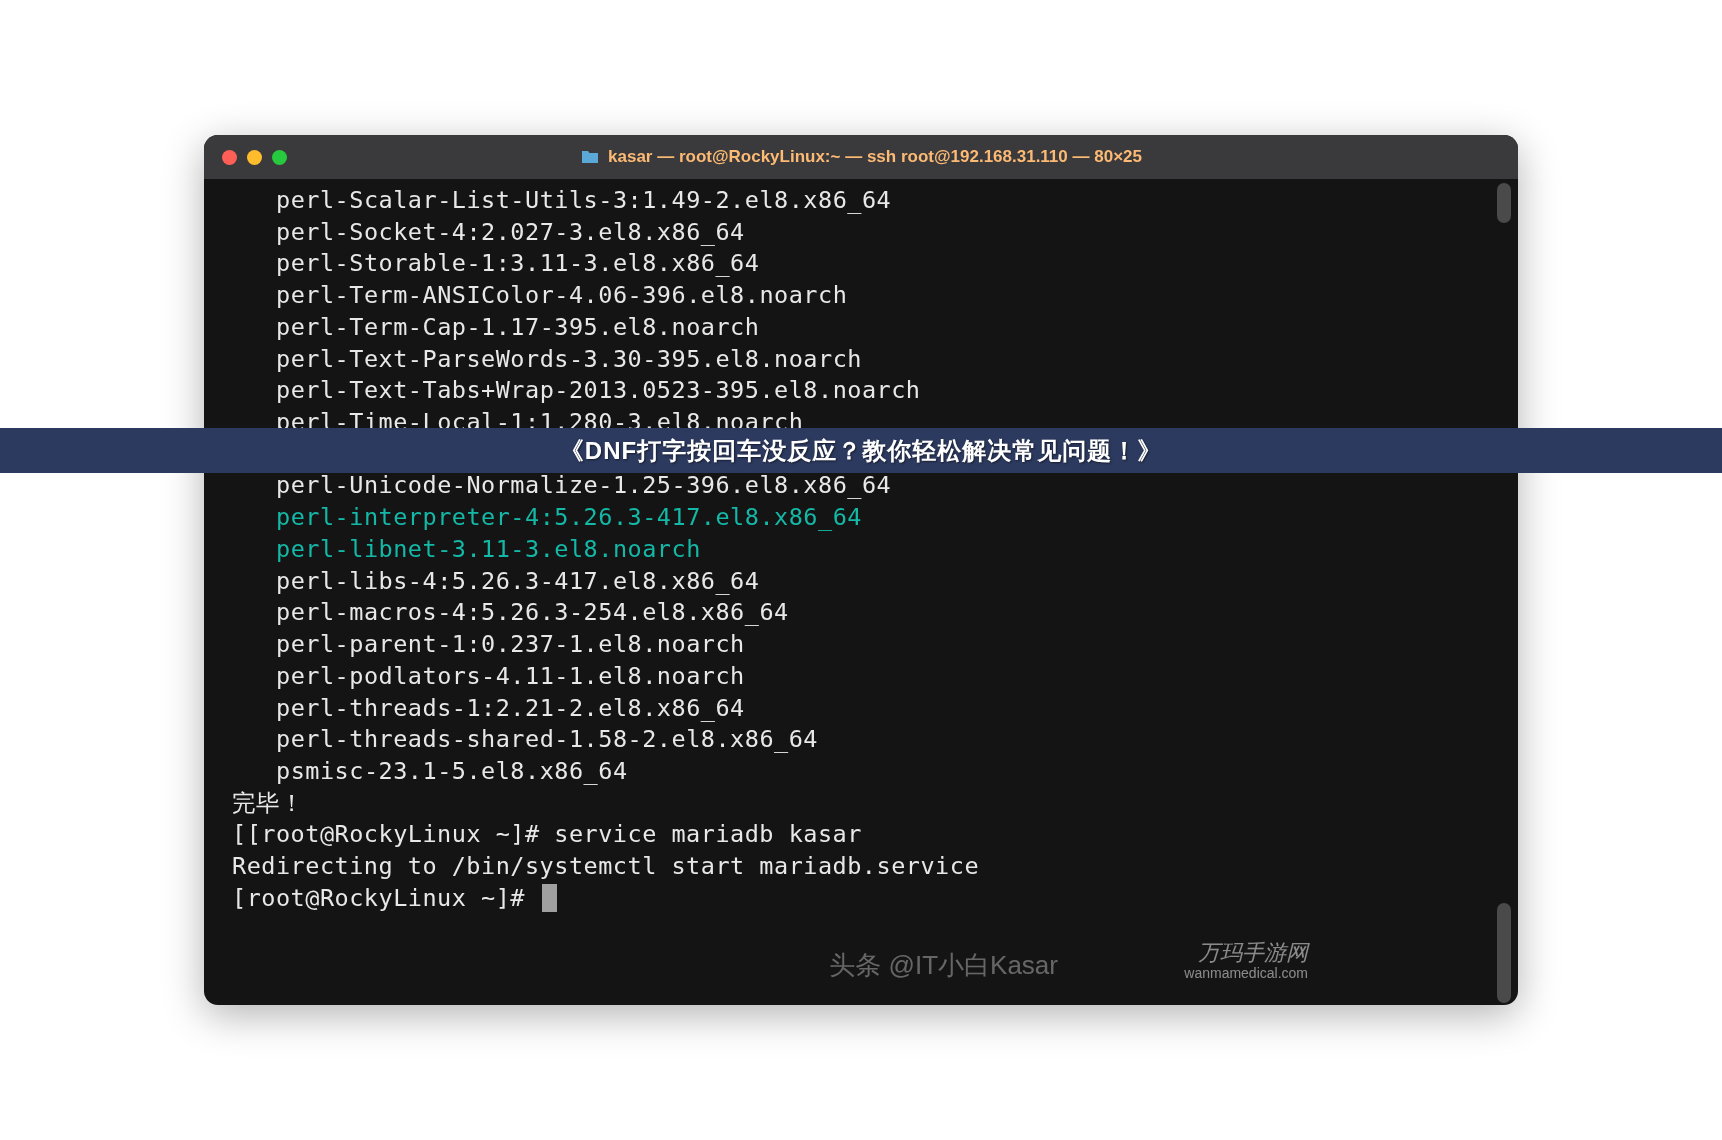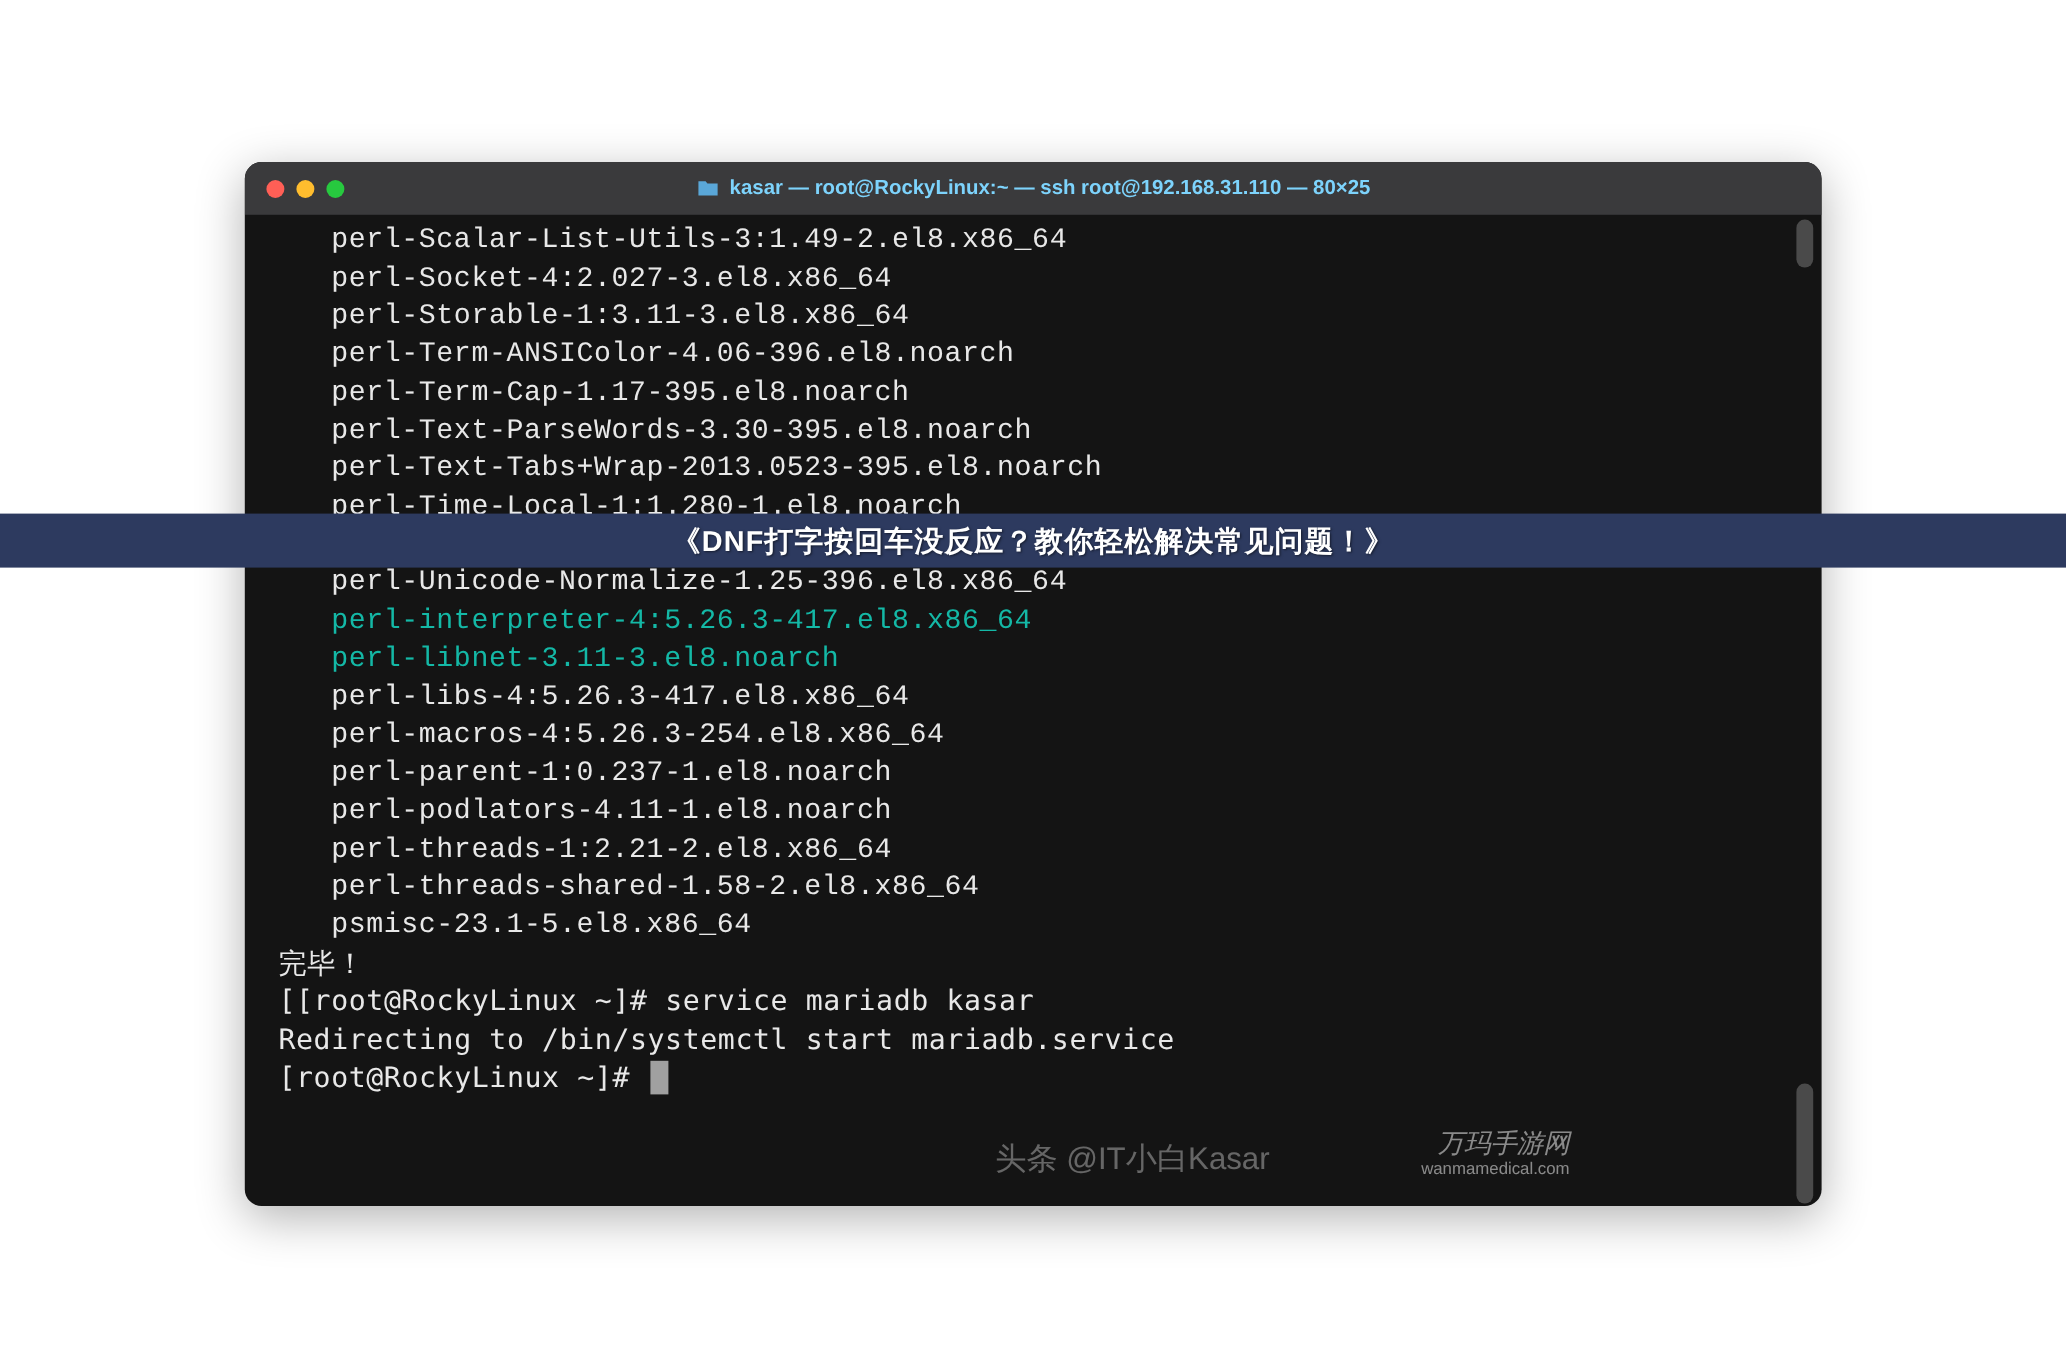--- a/index.html
+++ b/index.html
@@ -45,21 +45,21 @@
       height: 15px;
       border-radius: 50%;
     }
     .tl-close { background: #ff5f56; }
     .tl-min { background: #ffbd2e; }
     .tl-max { background: #27c93f; }
     .title-text {
       position: absolute;
       left: 50%;
       transform: translateX(-50%);
-      color: #7dd3fc;
+      color: #fdba74;
       font-size: 17px;
       font-weight: 600;
       display: flex;
       align-items: center;
       gap: 8px;
     }
     .folder-icon {
       width: 20px;
       height: 16px;
       display: inline-block;
@@ -72,21 +72,20 @@
       color: #e8e8e8;
       letter-spacing: 0.5px;
       position: relative;
       height: calc(100% - 44px);
     }
     .term-line {
       white-space: pre;
     }
     .indented {
       padding-left: 44px;
-      font-family: Liberation Mono, monospace;
     }
     .dimmed {
       color: #14b8a6;
     }
     .cursor-block {
       display: inline-block;
       width: 15px;
       height: 28px;
       background: #a0a0a0;
       vertical-align: text-bottom;
@@ -179,21 +178,21 @@
   </div>
 
   <div class="terminal-body">
     <div class="term-line indented">perl-Scalar-List-Utils-3:1.49-2.el8.x86_64</div>
     <div class="term-line indented">perl-Socket-4:2.027-3.el8.x86_64</div>
     <div class="term-line indented">perl-Storable-1:3.11-3.el8.x86_64</div>
     <div class="term-line indented">perl-Term-ANSIColor-4.06-396.el8.noarch</div>
     <div class="term-line indented">perl-Term-Cap-1.17-395.el8.noarch</div>
     <div class="term-line indented">perl-Text-ParseWords-3.30-395.el8.noarch</div>
     <div class="term-line indented">perl-Text-Tabs+Wrap-2013.0523-395.el8.noarch</div>
-    <div class="term-line indented">perl-Time-Local-1:1.280-1.el8.noarch</div>
+    <div class="term-line indented">perl-Time-Local-1:1.280-3.el8.noarch</div>
     <div class="term-line indented">perl-URI-1.73-3.el8.noarch</div>
     <div class="term-line indented">perl-Unicode-Normalize-1.25-396.el8.x86_64</div>
     <div class="term-line indented dimmed">perl-interpreter-4:5.26.3-417.el8.x86_64</div>
     <div class="term-line indented dimmed">perl-libnet-3.11-3.el8.noarch</div>
     <div class="term-line indented">perl-libs-4:5.26.3-417.el8.x86_64</div>
     <div class="term-line indented">perl-macros-4:5.26.3-254.el8.x86_64</div>
     <div class="term-line indented">perl-parent-1:0.237-1.el8.noarch</div>
     <div class="term-line indented">perl-podlators-4.11-1.el8.noarch</div>
     <div class="term-line indented">perl-threads-1:2.21-2.el8.x86_64</div>
     <div class="term-line indented">perl-threads-shared-1.58-2.el8.x86_64</div>

